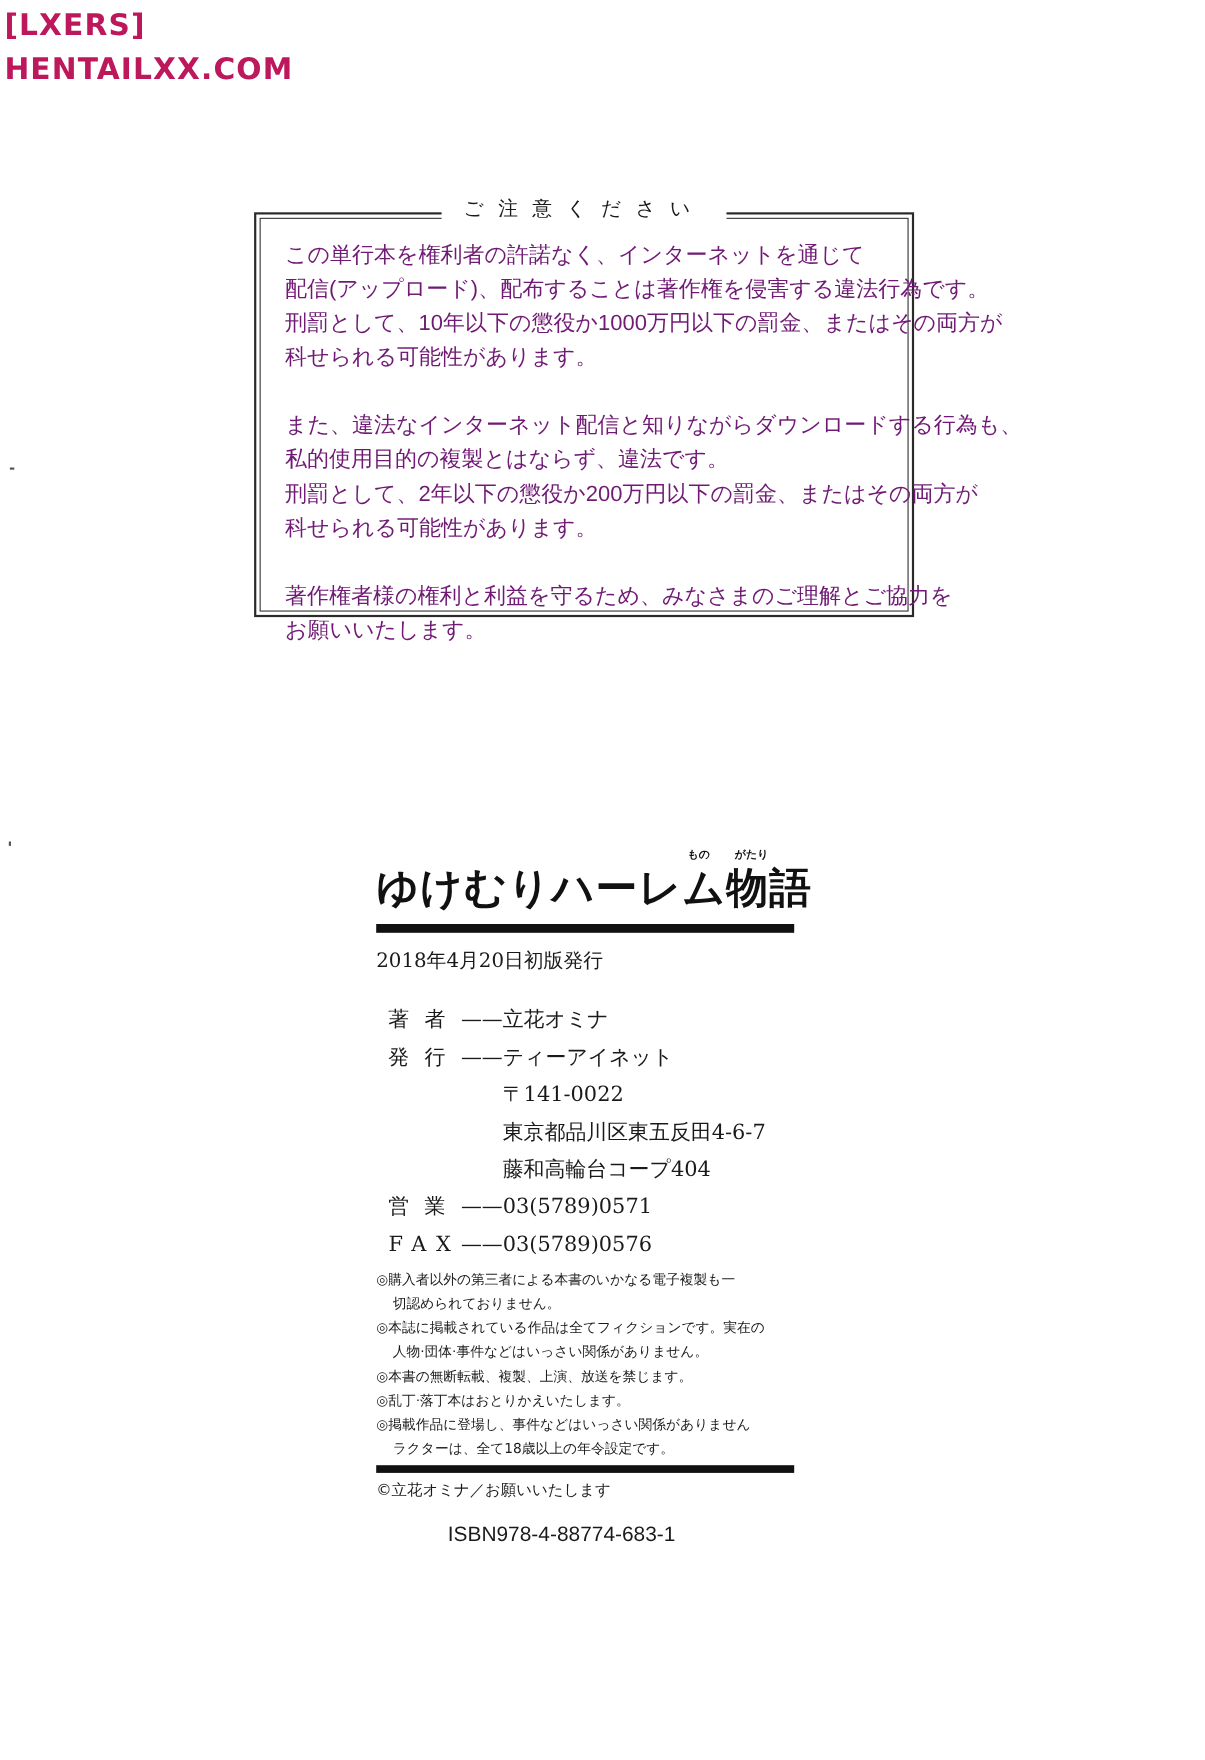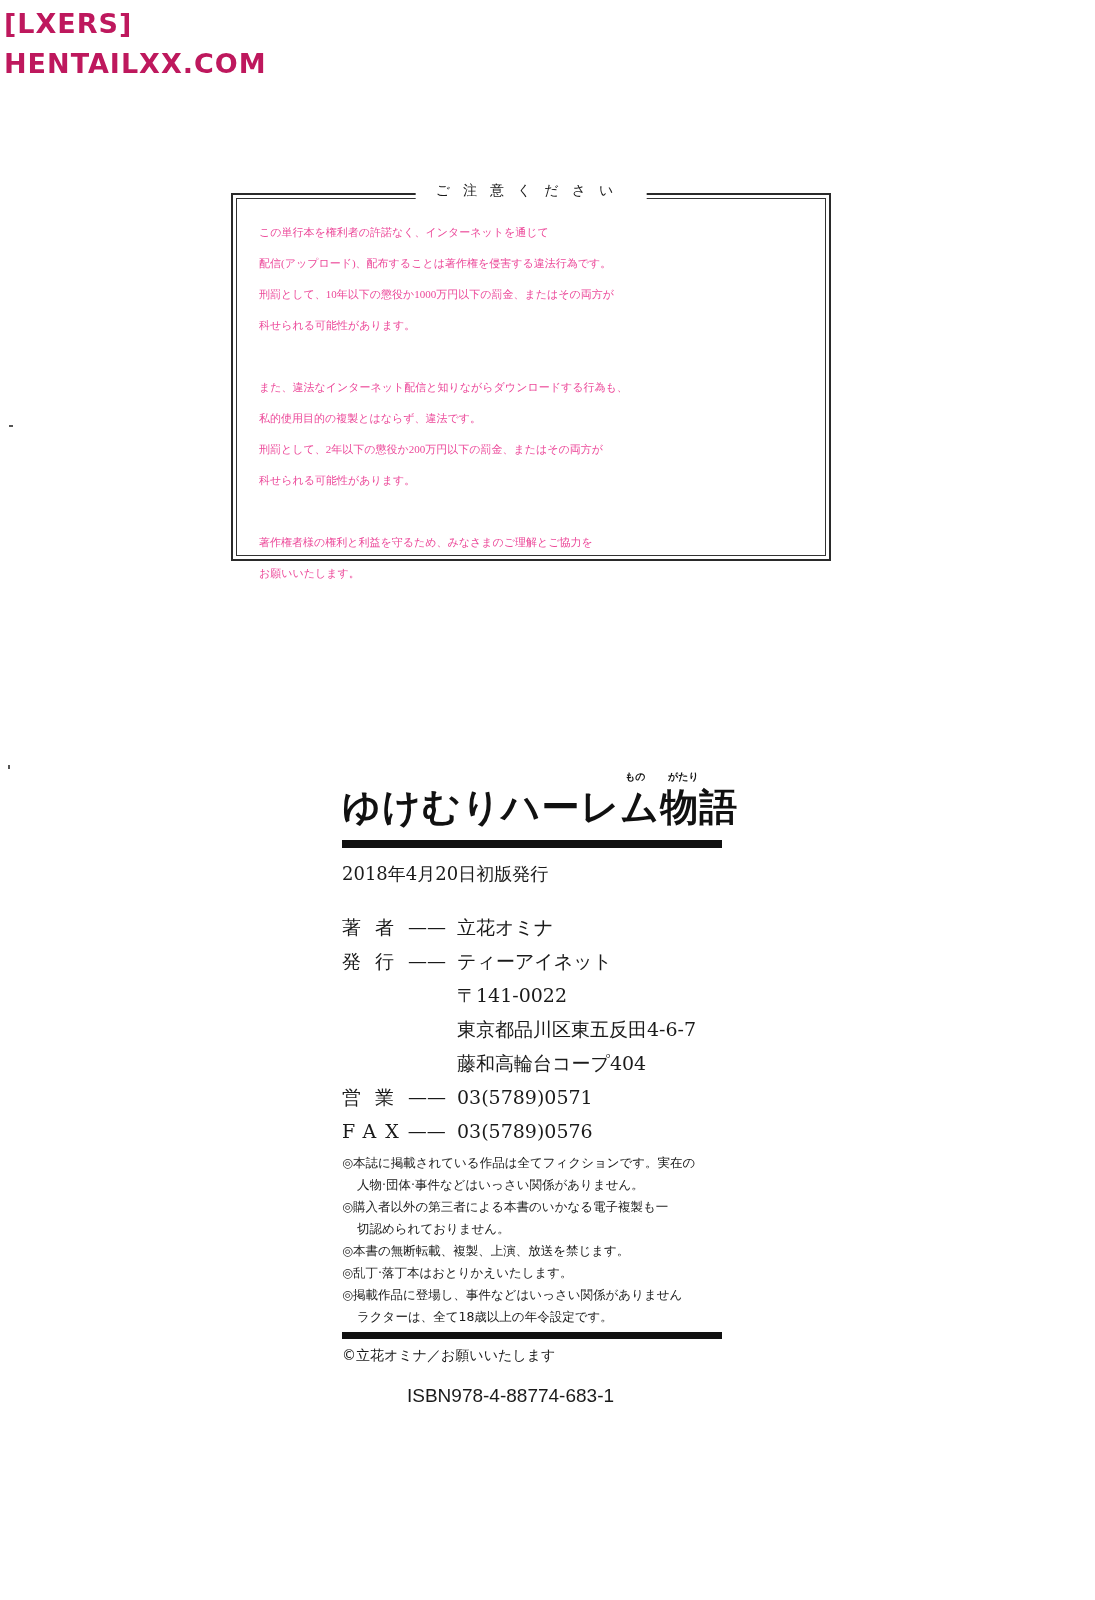--- a/index.html
+++ b/index.html
@@ -45,34 +45,34 @@
       left: 3px; top: 3px; right: 3px; bottom: 3px;
       border: 1px solid #333;
     }
     .notice-title {
       position: absolute;
       top: -20px;
       left: 50%;
       transform: translateX(-50%);
       background: #fff;
       padding: 0 20px;
-      font-size: 14px;
+      font-size: 18px;
       letter-spacing: 13px;
       white-space: nowrap;
       line-height: 30px;
     }
     .notice-body {
       position: absolute;
       left: 26px;
       top: 22px;
       right: 10px;
-      font-family: Liberation Serif, serif;
-      font-size: 11px;
+      font-family: Liberation Sans, sans-serif;
+      font-size: 20px;
       line-height: 31px;
-      color: #ec4899;
+      color: #701a75;
     }
     .notice-body .para { margin-bottom: 31px; }
     .notice-body .para:last-child { margin-bottom: 0; }
     .notice-body .line { white-space: nowrap; }
 
     .scan-mark {
       position: absolute;
       width: 4px; height: 2px;
       background: #555;
     }
@@ -125,20 +125,21 @@
       font-size: 19px;
       line-height: 34px;
     }
     .credit-row {
       display: flex;
       white-space: nowrap;
     }
     .credit-label {
       width: 115px;
       display: inline-block;
+      text-align: right;
     }
     .credit-label.spaced { letter-spacing: 14px; }
     .credit-value { display: inline-block; }
     .credit-indent { padding-left: 115px; }
     .notes {
       margin-top: 4px;
       font-family: "DejaVu Sans", "Liberation Sans", sans-serif;
       font-size: 12.5px;
       line-height: 22px;
     }
@@ -226,26 +227,26 @@
       <span class="credit-value">03(5789)0571</span>
     </div>
     <div class="credit-row">
       <span class="credit-label" style="letter-spacing:9px"><span>FAX</span><span style="letter-spacing:0">——</span></span>
       <span class="credit-value">03(5789)0576</span>
     </div>
   </div>
 
   <div class="notes">
     <div>
+      <div class="note-item">◎購入者以外の第三者による本書のいかなる電子複製も一</div>
+      <div class="note-cont">切認められておりません。</div>
+    </div>
+    <div>
       <div class="note-item">◎本誌に掲載されている作品は全てフィクションです。実在の</div>
       <div class="note-cont">人物·団体·事件などはいっさい関係がありません。</div>
-    </div>
-    <div>
-      <div class="note-item">◎購入者以外の第三者による本書のいかなる電子複製も一</div>
-      <div class="note-cont">切認められておりません。</div>
     </div>
     <div>
       <div class="note-item">◎本書の無断転載、複製、上演、放送を禁じます。</div>
     </div>
     <div>
       <div class="note-item">◎乱丁·落丁本はおとりかえいたします。</div>
     </div>
     <div>
       <div class="note-item">◎掲載作品に登場し、事件などはいっさい関係がありません</div>
       <div class="note-cont">ラクターは、全て18歳以上の年令設定です。</div>

